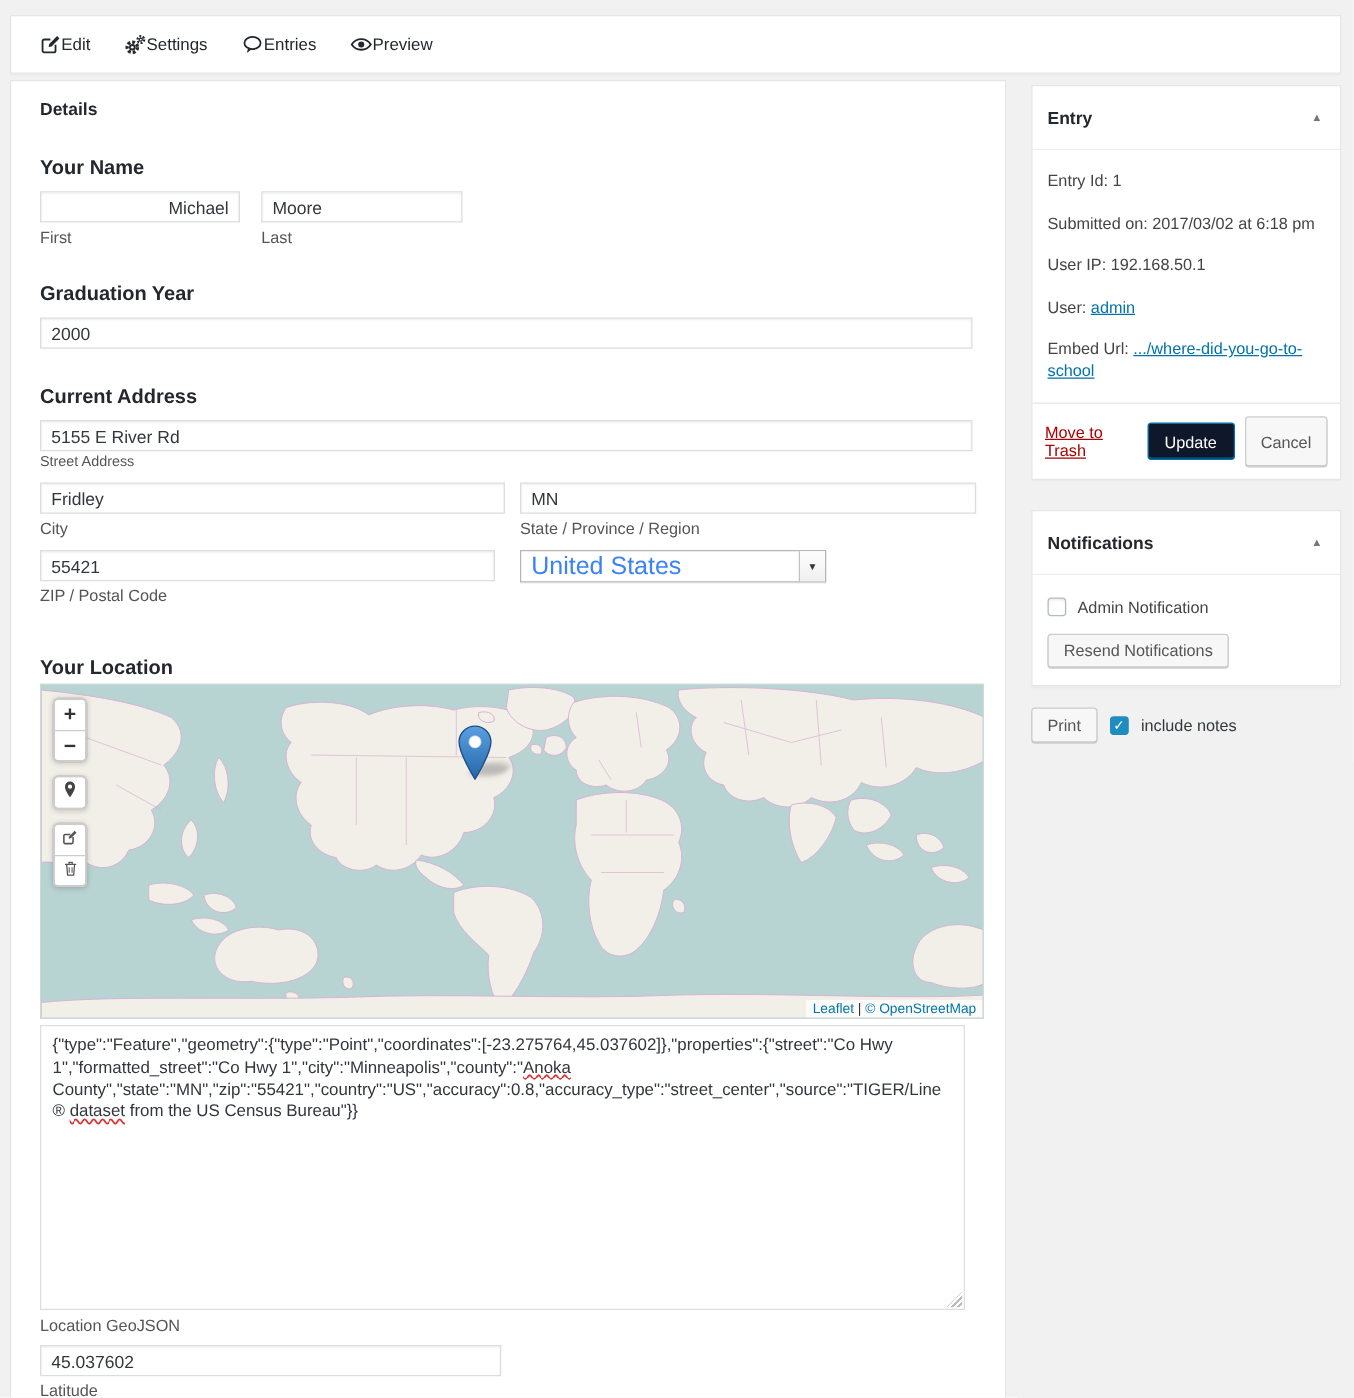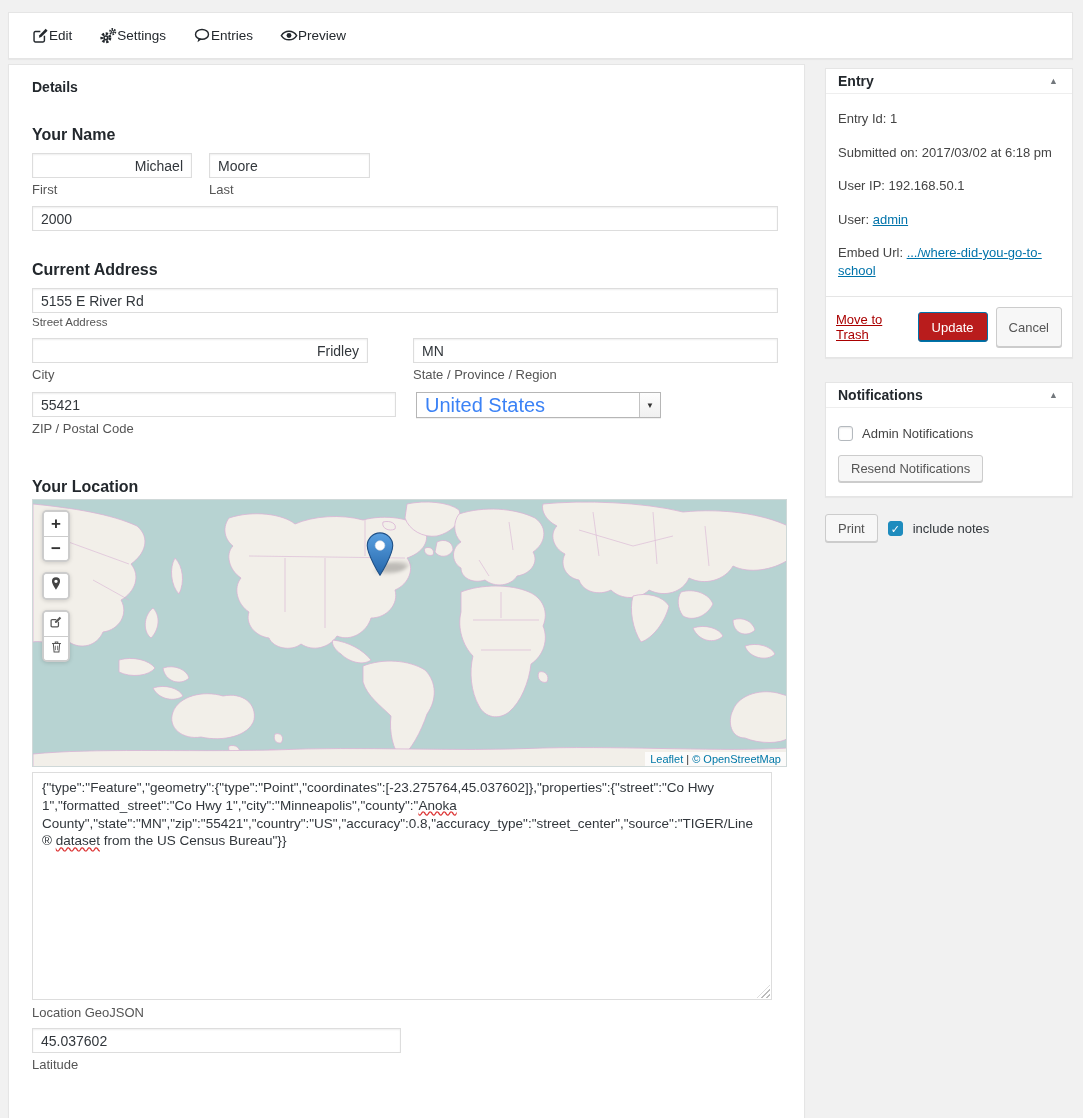--- a/index.html
+++ b/index.html
@@ -98,34 +98,34 @@
     background:repeating-linear-gradient(-45deg, transparent 0 2px, #bbb 2px 3.5px);
   }
   .geo-label { margin-top:5px; font-size:13px; color:#555; }
   .latlng { width:369px; height:24px; }
 
   
   .sidebar { position:absolute; left:825px; top:68px; width:248px; }
   .sb-panel { margin-bottom:24px; }
   .sb-header {
     display:flex; align-items:center; justify-content:space-between;
-    padding:4px 12px; border-bottom:1px solid #eee;
+    padding:17px 12px; border-bottom:1px solid #eee;
   }
   .sb-title { font-size:14px; font-weight:bold; color:#23282d; }
   .collapse { font-size:9px; color:#72777c; cursor:pointer; padding:2px; }
   .sb-body { padding:6px 12px 1px; }
   .sb-body p { margin:10px 0 16px; line-height:1.35; }
   .sb-body a, .entry-link { color:#0073aa; text-decoration:underline; cursor:pointer; }
   .sb-footer {
     border-top:1px solid #e5e5e5; padding:10px 10px;
     display:flex; align-items:center;
   }
   .trash-link { color:#a00; text-decoration:underline; cursor:pointer; flex:1; }
   .btn-primary {
-    background:#b91c1c; border:1px solid #0073aa; color:#fff;
+    background:#0f172a; border:1px solid #0073aa; color:#fff;
     box-shadow:inset 0 -1px 0 #006799; border-radius:3px;
     font-size:13px; height:30px; padding:0 13px; cursor:pointer; margin-right:8px;
     font-family:"Liberation Sans", sans-serif;
   }
   .btn-secondary {
     background:#f7f7f7; border:1px solid #ccc; color:#555;
     box-shadow:0 1px 0 #ccc; border-radius:3px;
     font-size:13px; height:40px; padding:0 12px; cursor:pointer;
     font-family:"Liberation Sans", sans-serif;
   }
@@ -200,30 +200,31 @@
       <input class="txt" style="width: 160px; text-align: right;" value="Michael">
       <div class="sub-label">First</div>
     </div>
     <div class="col" style="width:161px">
       <input class="txt" style="width: 161px;" value="Moore">
       <div class="sub-label">Last</div>
     </div>
   </div>
 
   
+  <div class="field-label">Graduation Year</div>
   <input class="txt w-full" value="2000" style="">
 
   
   <div class="field-label">Current Address</div>
   <input class="txt w-full" value="5155 E River Rd" style="">
   <div class="sub-label small">Street Address</div>
 
   <div class="cols" style="margin-top:1px">
     <div class="col" style="width:364px; margin-right:20px">
-      <input class="txt" style="width: 336px; text-align: right;" value="Fridley">
+      <input class="txt" style="width: 372px;" value="Fridley">
       <div class="sub-label">City</div>
     </div>
     <div class="col" style="width:365px">
       <input class="txt" style="width: 365px;" value="MN">
       <div class="sub-label">State / Province / Region</div>
     </div>
   </div>
 
   <div class="cols" style="margin-top:1px">
     <div class="col" style="width:364px; margin-right:20px">
@@ -399,21 +400,21 @@
   </div>
 
   <div class="panel sb-panel">
     <div class="sb-header">
       <span class="sb-title">Notifications</span>
       <span class="collapse">▲</span>
     </div>
     <div class="sb-body">
       <div class="notif-row">
         <span class="checkbox"></span>
-        <label>Admin Notifications</label>
+        <label>Admin Notification</label>
       </div>
       <button class="btn-secondary resend-btn">Resend Notifications</button>
     </div>
   </div>
 
   <div class="print-row">
     <button class="btn-secondary print-btn">Print</button>
     <span class="checkbox checked">✓</span>
     <label>include notes</label>
   </div>

